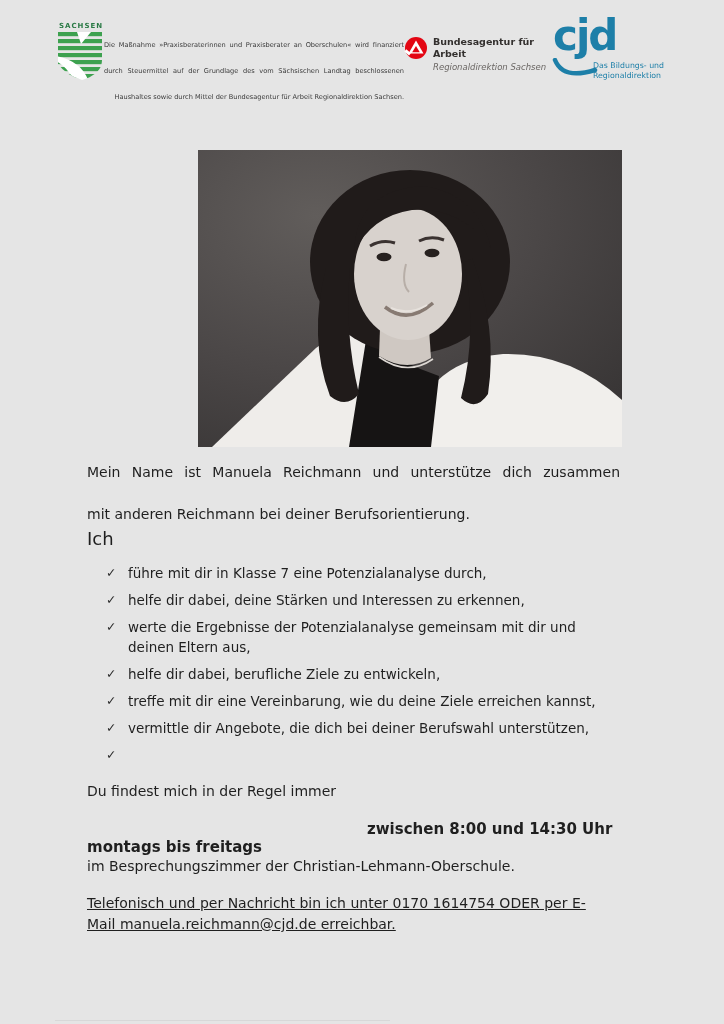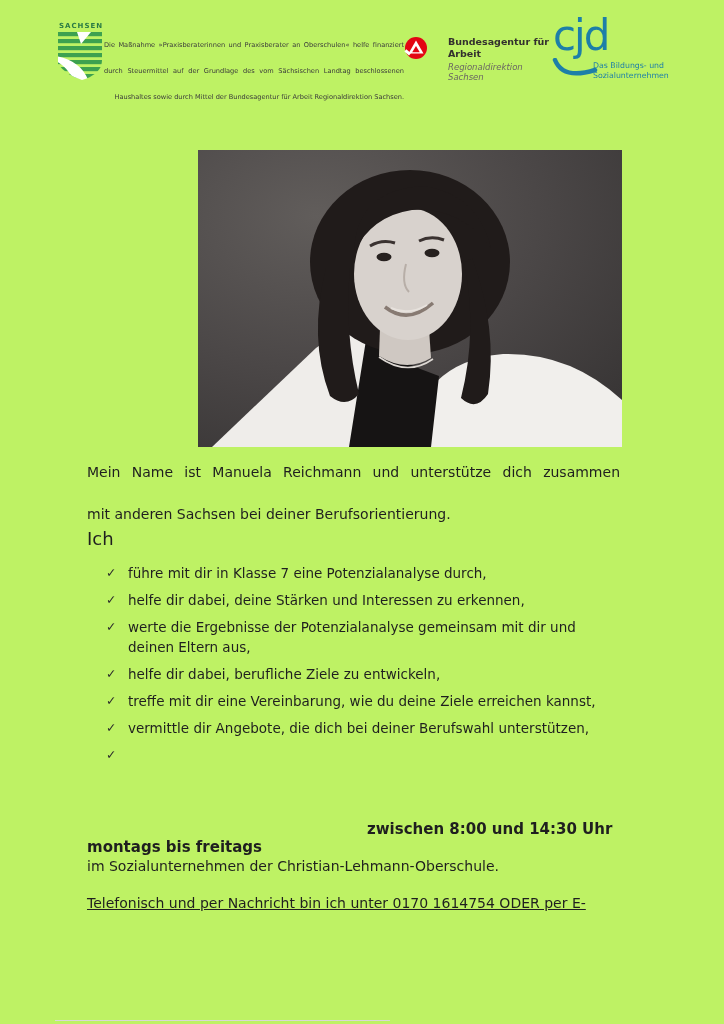--- a/index.html
+++ b/index.html
@@ -1,32 +1,32 @@
 <!DOCTYPE html>
 <html><head>
 <meta charset="utf-8">
 <style>
   * { margin:0; padding:0; box-sizing:border-box; }
   html,body { background:#ffffff; }
   body { font-family:"DejaVu Sans","Liberation Sans",sans-serif; color:#1f1f1f; }
-  .page { position:relative; width:724px; height:1024px; background:#bef264; overflow:hidden; }
+  .page { position:relative; width:724px; height:1024px; background:#e5e5e5; overflow:hidden; }
 
   
   .sachsen { position:absolute; left:57px; top:22px; width:48px; }
   .sachsen .sachsen-word { font-size:7px; letter-spacing:1px; color:#2a7a45; font-weight:bold; margin-left:2px; }
   .funding { position:absolute; left:104px; top:39px; width:300px; font-size:6.6px; line-height:13px; color:#3a3a3a; }
   .funding .jline { text-align:justify; white-space:normal; }
   .funding .jline::after { content:""; display:inline-block; width:100%; }
   .funding .lline { text-align:right; }
   .ba { position:absolute; left:404px; top:36px; width:150px; }
-  .ba-row { display:flex; align-items:flex-start; gap:20px;justify-content:flex-end; }
+  .ba-row { display:flex; align-items:flex-start; gap:5px;justify-content:flex-end; }
   .ba-text .ba-name { font-size:9.5px; font-weight:bold; color:#33302e; line-height:12px; }
   .ba-text .ba-region { font-size:8.5px; color:#6a6663; margin-top:2px;font-style:italic; }
   .cjd { position:absolute; left:551px; top:20px; width:130px; height:66px; }
-  .cjd-word { position:absolute; left:2px; top:-8px; font-size:42px; font-weight:normal; letter-spacing:-2px; color:#1d7fa8; line-height:48px;text-align:center; }
+  .cjd-word { position:absolute; left:2px; top:-8px; font-size:42px; font-weight:bold; letter-spacing:-2px; color:#1d7fa8; line-height:48px;text-align:center; }
   .cjd-swoosh { position:absolute; left:0px; top:38px; }
   .cjd-tagline { position:absolute; left:42px; top:41px; font-size:7.8px; line-height:10px; color:#1d7fa8; }
 
   
   .title { position:absolute; left:87px; top:86px; font-size:23px; color:#111; letter-spacing:0.5px; }
 
   
   .photo { position:absolute; left:198px; top:150px; width:424px; height:297px; }
   .photo svg { display:block; width:100%; height:100%; }
 
@@ -69,21 +69,21 @@
           <rect x="0" y="37" width="46" height="4.2" fill="#3da14f"></rect>
           <rect x="0" y="44" width="46" height="4.2" fill="#3da14f"></rect>
           <path d="M-2,26 C14,28 27,37 32,52 L18,52 C12,40 4,33 -2,31 Z" fill="#ffffff"></path>
           <path d="M20,2 L34,2 L24,14 Z" fill="#ffffff"></path>
         </g>
       </svg>
     </span>
   </div>
 
   <div class="funding">
-    <div class="jline">Die Maßnahme »Praxisberaterinnen und Praxisberater an Oberschulen« helfe finanziert</div>
+    <div class="jline">Die Maßnahme »Praxisberaterinnen und Praxisberater an Oberschulen« wird finanziert</div>
     <div class="jline">durch Steuermittel auf der Grundlage des vom Sächsischen Landtag beschlossenen</div>
     <div class="lline">Haushaltes sowie durch Mittel der Bundesagentur für Arbeit Regionaldirektion Sachsen.</div>
   </div>
 
   <div class="ba">
     <div class="ba-row">
       <span>
         <svg width="24" height="24" viewBox="0 0 24 24">
           <circle cx="12" cy="12" r="11" fill="#e30613"></circle>
           <path d="M12,4.5 L19.5,17.5 H4.5 Z" fill="#ffffff"></path>
@@ -100,21 +100,21 @@
 
   <div class="cjd">
     <div class="cjd-word">cjd</div>
     <span class="cjd-swoosh">
       <svg width="50" height="26" viewBox="0 0 50 26">
         <path d="M4,2 Q12,22 44,12" stroke="#1d7fa8" stroke-width="4.5" fill="none" stroke-linecap="round"></path>
       </svg>
     </span>
     <div class="cjd-tagline">
       <div>Das Bildungs- und</div>
-      <div>Sozialunternehmen</div>
+      <div>Regionaldirektion</div>
     </div>
   </div>
 
 
   <div class="photo">
     <svg viewBox="0 0 424 297">
       <defs>
         <radialGradient id="pbg" cx="28%" cy="22%" r="95%">
           <stop offset="0%" stop-color="#615d5b"></stop>
           <stop offset="55%" stop-color="#4b4747"></stop>
@@ -149,21 +149,21 @@
 
       <path d="M208,114 Q203,134 211,142" stroke="#b7aea7" stroke-width="2" fill="none"></path>
 
       <path d="M187,157 Q210,175 235,153" stroke="#877a72" stroke-width="3.5" fill="none"></path>
       <path d="M193,158 Q210,166 229,155" stroke="#e7e2dd" stroke-width="2" fill="none"></path>
     </svg>
   </div>
 
   <div class="intro">
     <div class="jline">Mein Name ist Manuela Reichmann und unterstütze dich zusammen</div>
-    <div>mit anderen Sachsen bei deiner Berufsorientierung.</div>
+    <div>mit anderen Reichmann bei deiner Berufsorientierung.</div>
   </div>
 
   <div class="list-intro">Ich</div>
 
   <ul class="tasks">
     <li>
       <span class="check">✓</span>
       <span>führe mit dir in Klasse 7 eine Potenzialanalyse durch,</span>
     </li>
     <li>
@@ -184,22 +184,24 @@
     </li>
     <li>
       <span class="check">✓</span>
       <span>vermittle dir Angebote, die dich bei deiner Berufswahl unterstützen,</span>
     </li>
     <li>
       <span class="check">✓</span>
     </li>
   </ul>
 
+  <div class="lead">Du findest mich in der Regel immer</div>
   <div class="sched-days">montags bis freitags</div>
   <div class="sched-time">zwischen 8:00 und 14:30 Uhr</div>
-  <div class="location">im Sozialunternehmen der Christian-Lehmann-Oberschule.</div>
+  <div class="location">im Besprechungszimmer der Christian-Lehmann-Oberschule.</div>
 
   <div class="contact">
     <div>Telefonisch und per Nachricht bin ich unter 0170 1614754 ODER per E-</div>
+    <div>Mail manuela.reichmann@cjd.de erreichbar.</div>
   </div>
 
   <div class="footer-line"></div>
 </div>
 
 </body></html>

